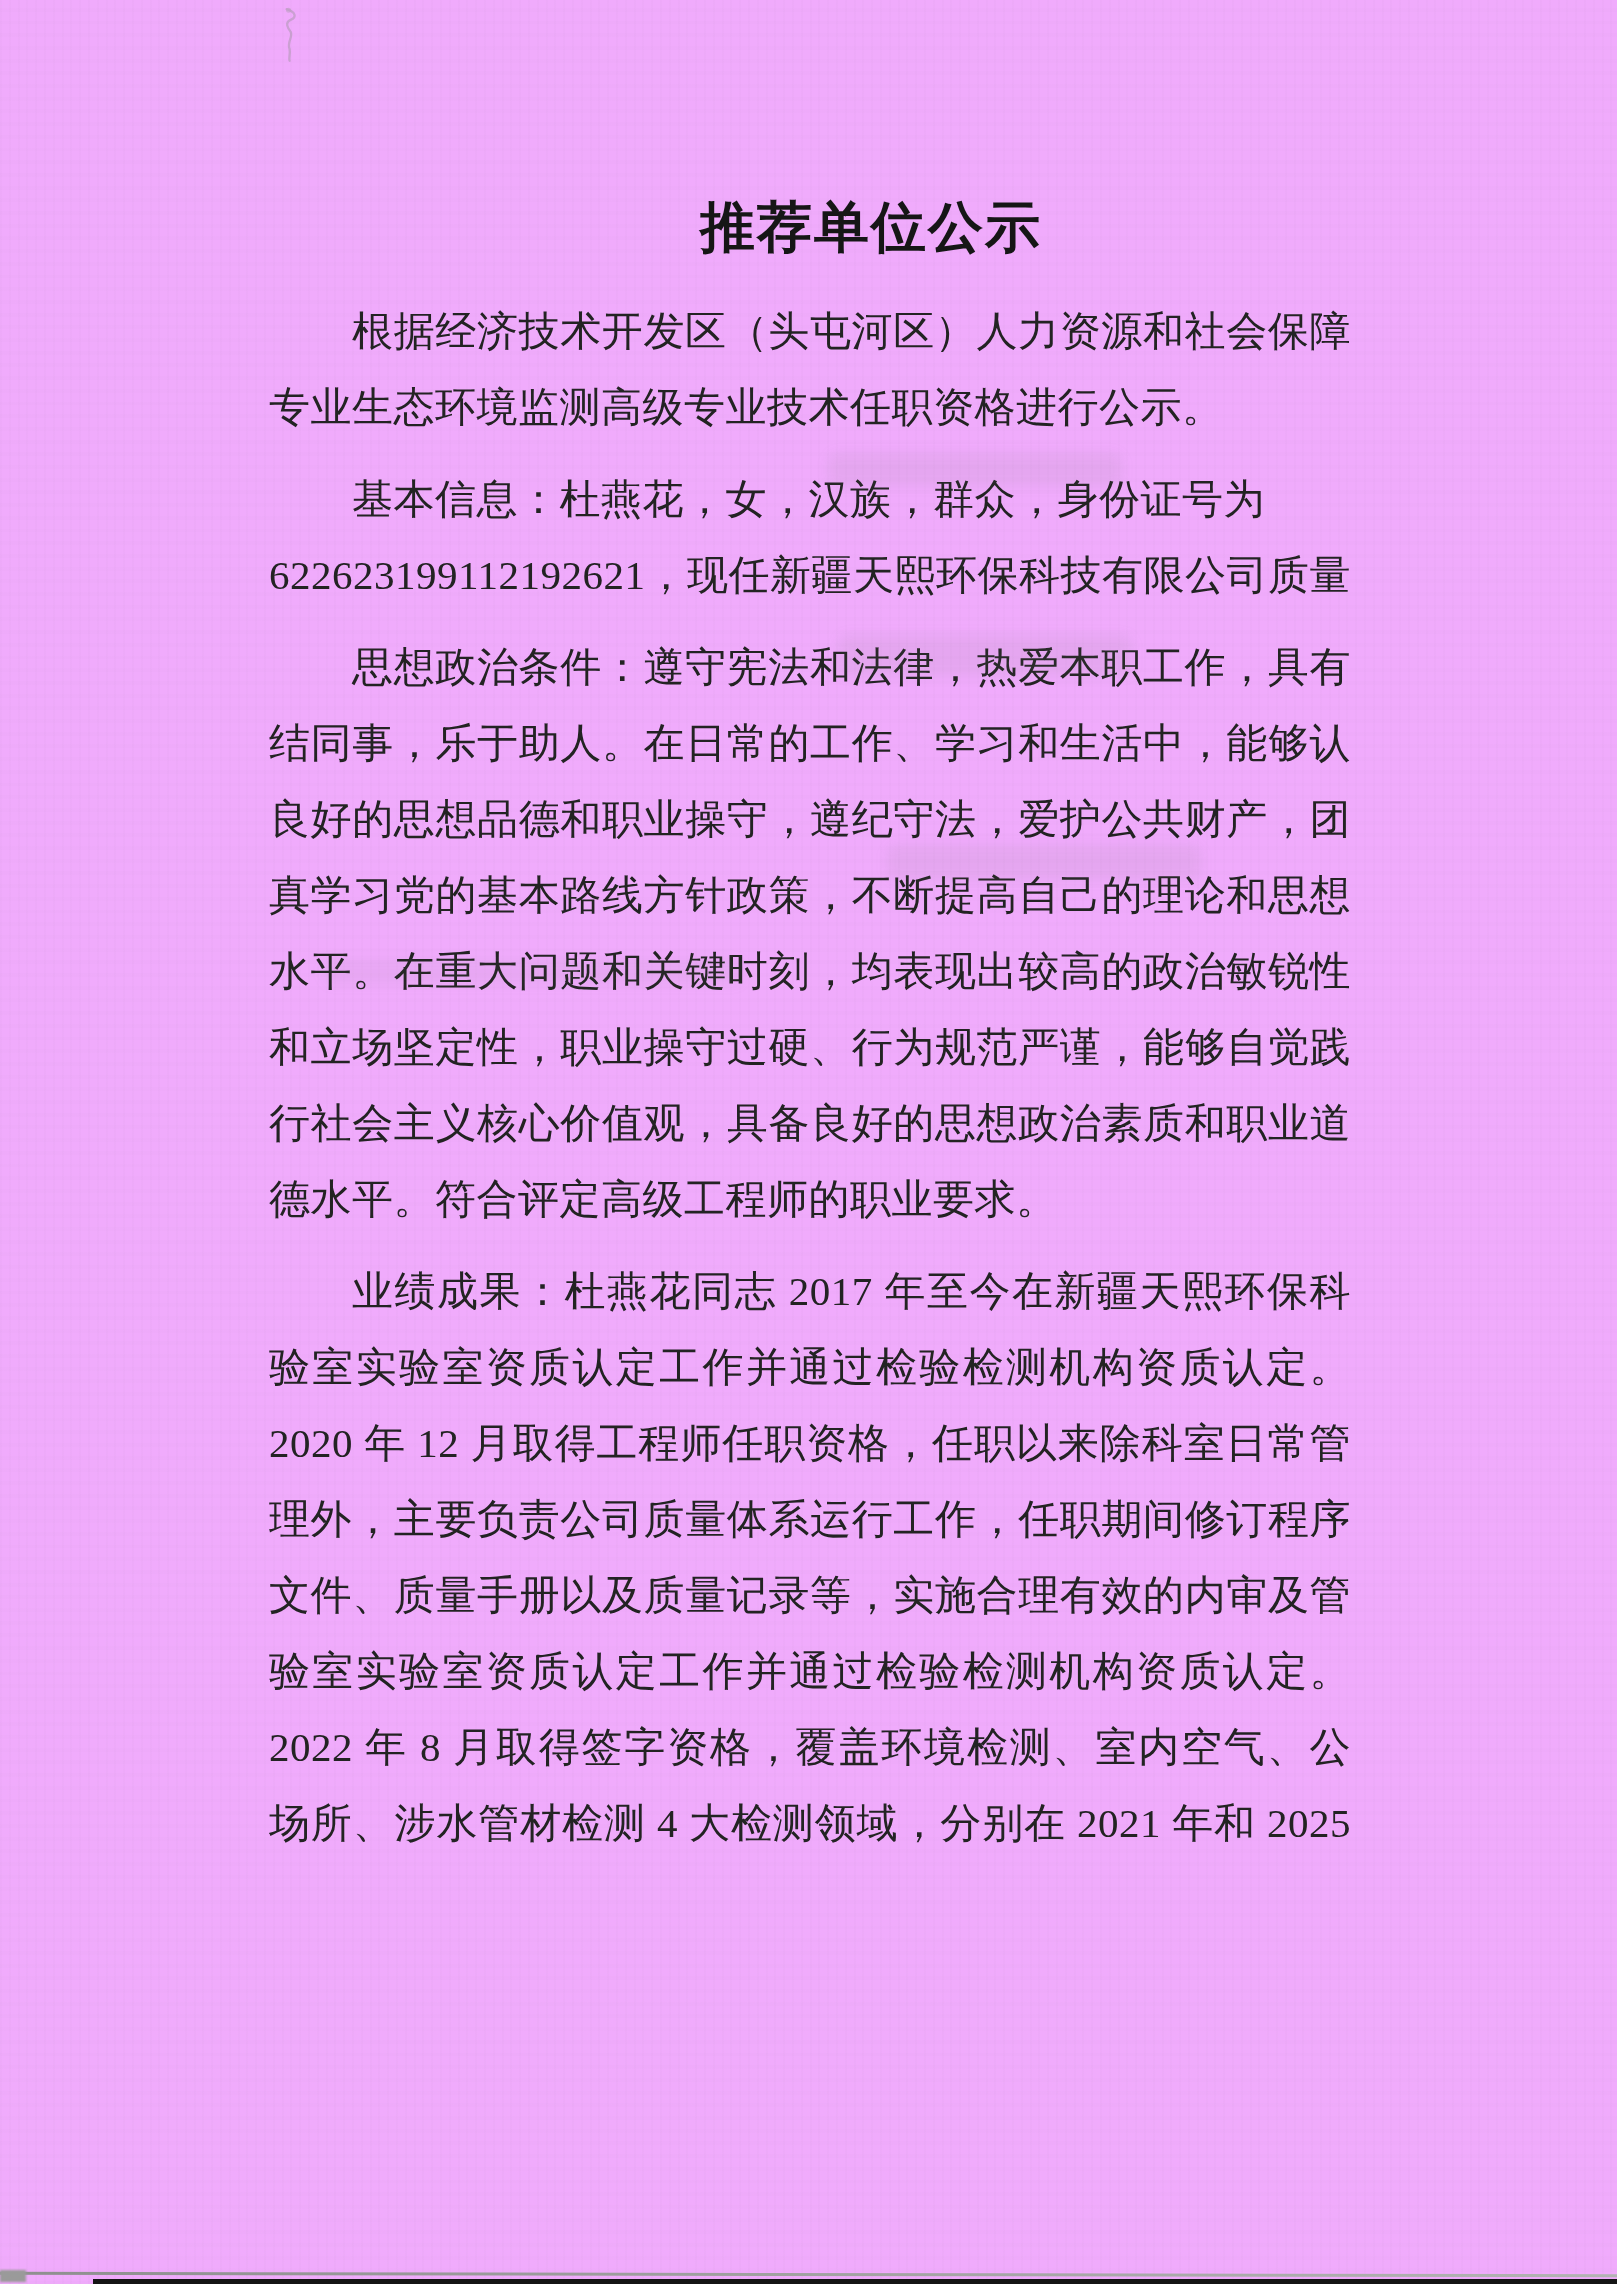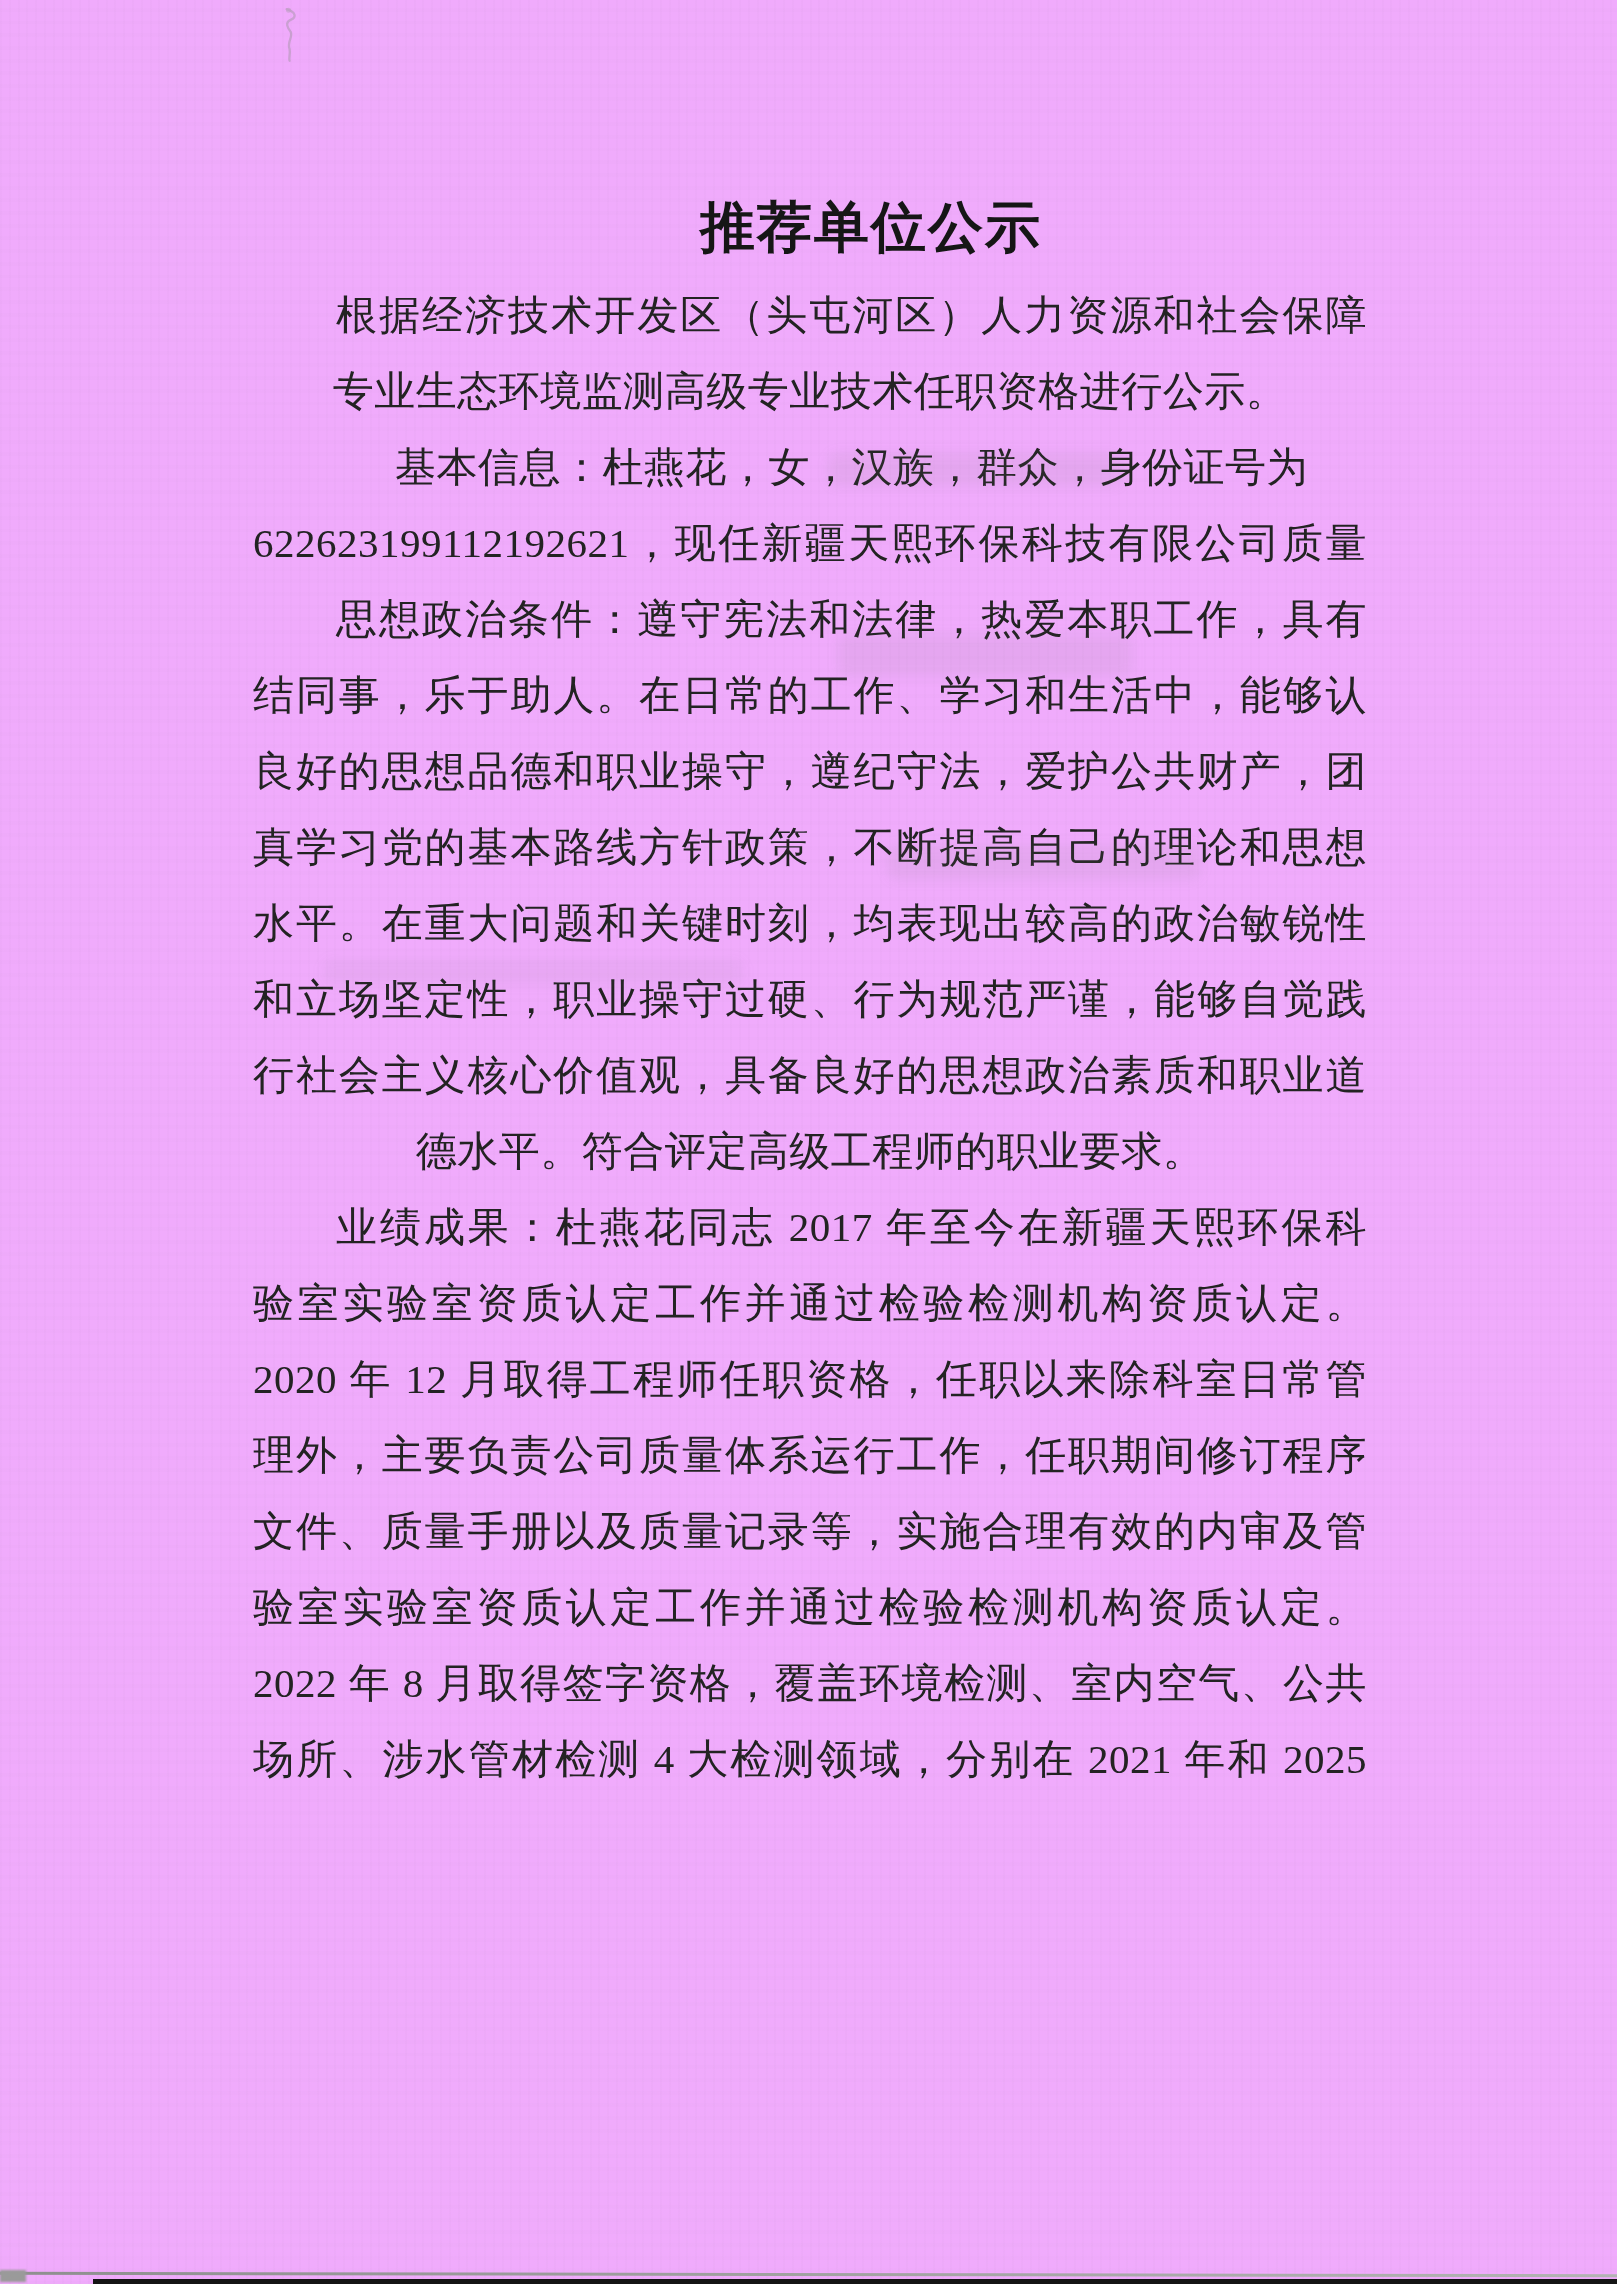--- a/index.html
+++ b/index.html
@@ -39,26 +39,26 @@
   }
   #document-body {
     position: absolute;
     left: 253px;
     top: 277px;
     width: 1114px;
     font-size: 41px;
     letter-spacing: 0.5px;
     color: #232323;
   }
-  .paragraph { margin: 0; }
+  .paragraph { margin: 16px; }
   .line {
     height: 76px;
     line-height: 76px;
     overflow: hidden;
-    text-align: center;
+    text-align: left;
   }
   .line.fill {
     text-align: justify;
     text-align-last: justify;
   }
   .line.indent {
     text-indent: 83px;
   }
   
   #top-smudge {

